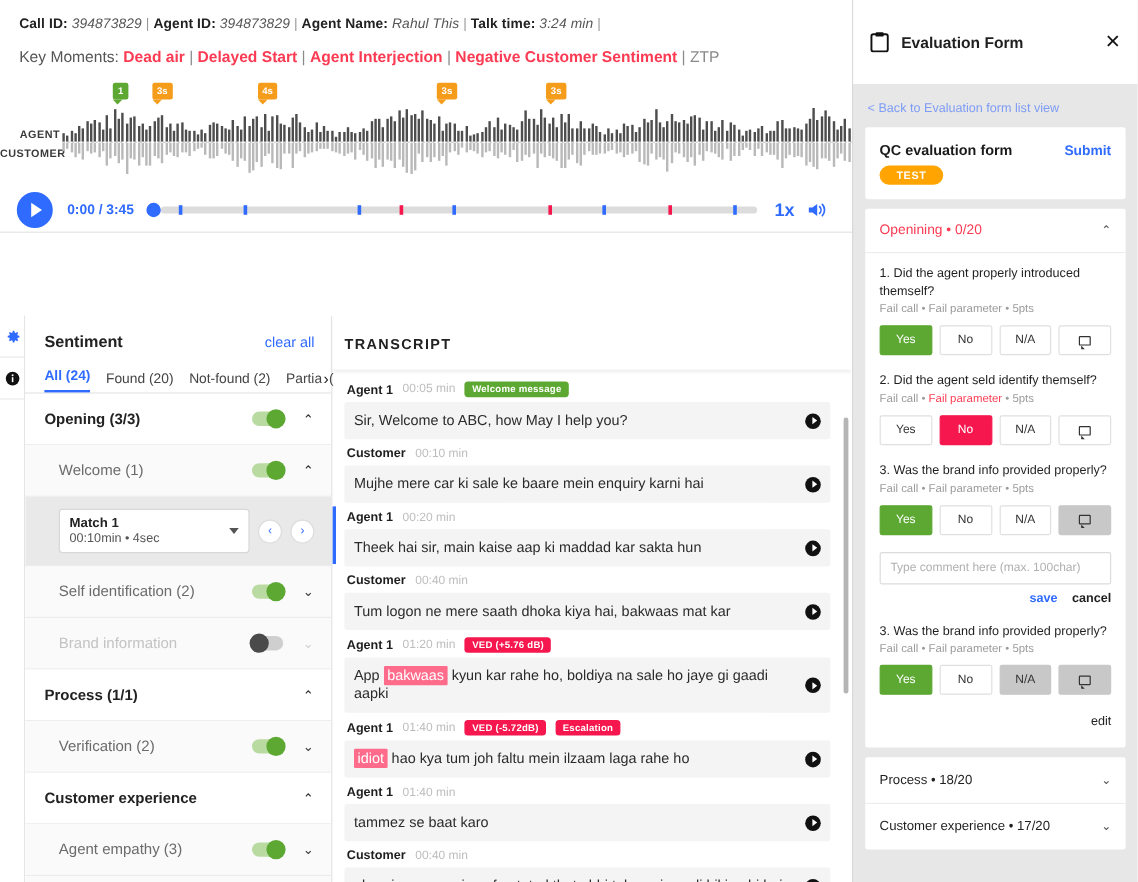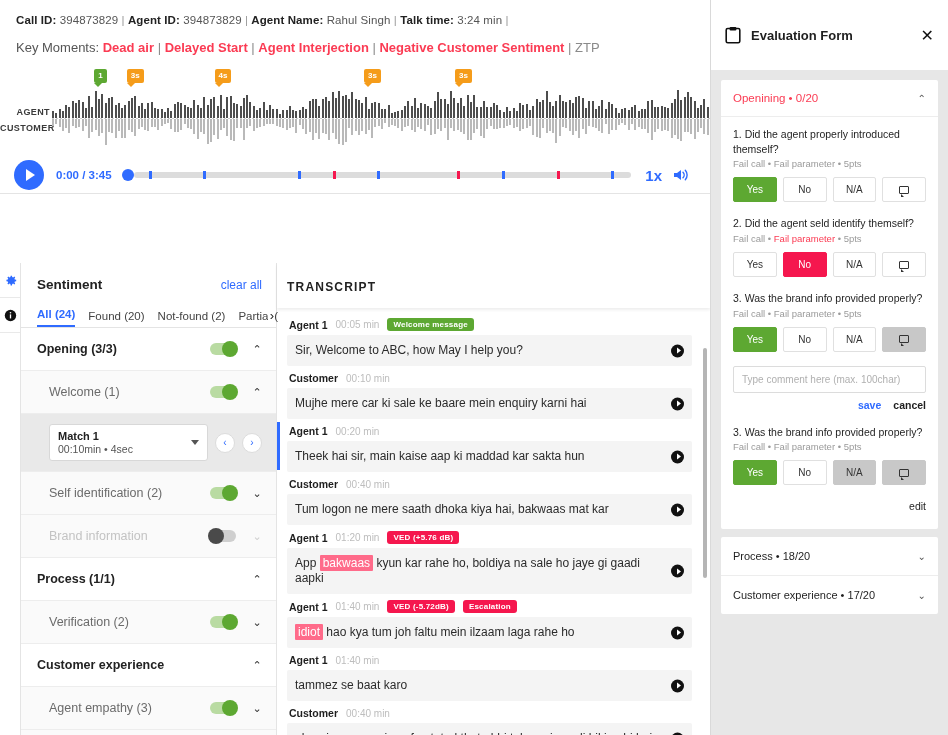--- a/index.html
+++ b/index.html
@@ -14,21 +14,21 @@
   }
   .app { position: relative; width: 948px; height: 735px; }
 
   
   .main { position:absolute; left:0; top:0; width:710px; height:735px; background:#fff; overflow:hidden; }
 
   
   .meta { padding: 14px 16px 0 16px; }
   .meta-line { font-size: 11.5px; color:#3a3a3a; letter-spacing:.1px; white-space:nowrap; }
   .meta-line .lbl { font-weight:700; color:#222; }
-  .meta-line .val { color:#555; }
+  .meta-line .val { color:#555;font-style:italic; }
   .sep { color:#999; }
   .keymoments { margin-top:14px; font-size:13px; color:#555; white-space:nowrap; }
   .keymoments .km-label { color:#555;text-align:right; }
   .km { color:#fb3b53; font-weight:600; }
   .km-plain { color:#8a8a8a; }
 
   
   .wave-wrap { position:relative; margin-top:14px; height:80px; }
   .markers { position:relative; height:20px; margin-left:52px; margin-right:8px; }
   .marker {
@@ -197,21 +197,21 @@
 
     <div class="meta">
       <div class="meta-line">
         <span class="lbl">Call ID:</span>
         <span class="val">394873829</span>
         <span class="sep">|</span>
         <span class="lbl">Agent ID:</span>
         <span class="val">394873829</span>
         <span class="sep">|</span>
         <span class="lbl">Agent Name:</span>
-        <span class="val">Rahul Singh</span>
+        <span class="val">Rahul This</span>
         <span class="sep">|</span>
         <span class="lbl">Talk time:</span>
         <span class="val">3:24 min</span>
         <span class="sep">|</span>
       </div>
       <div class="keymoments">
         <span class="km-label">Key Moments:</span>
         <span id="km-list"><span class="km">Dead air</span><span class="km-plain"> | </span><span class="km">Delayed Start</span><span class="km-plain"> | </span><span class="km">Agent Interjection</span><span class="km-plain"> | </span><span class="km">Negative Customer Sentiment</span><span class="km-plain"> | </span><span class="km-plain">ZTP</span></span>
       </div>
     </div>
@@ -833,21 +833,31 @@
   <div class="right">
     <div class="rt-head">
       <svg width="16" height="18" viewBox="0 0 16 18">
           <rect x="1.2" y="2.5" width="13.6" height="14.3" rx="1.6" fill="none" stroke="#111" stroke-width="1.6"></rect>
           <rect x="4.6" y="0.9" width="6.8" height="3.6" rx="1" fill="#111"></rect>
         </svg>
       <div class="rt-title">Evaluation Form</div>
       <div class="rt-close">✕</div>
     </div>
     <div class="rt-body">
-
+      <div class="backlink">&lt; Back to Evaluation form list view</div>
+
+      <div class="card">
+        <div class="form-head">
+          <div>
+            <div class="form-name">QC evaluation form</div>
+            <div class="badge-test">TEST</div>
+          </div>
+          <div class="submit">Submit</div>
+        </div>
+      </div>
 
       <div class="card">
         <div class="sec-head open">
           <span>Openining • 0/20</span>
           <span class="sc">⌃</span>
         </div>
         <div class="qwrap" id="qwrap">
             <div class="q">
               <div class="qt">1. Did the agent properly introduced themself?</div>
               <div class="qs">Fail call • <span>Fail parameter</span> • 5pts</div>

